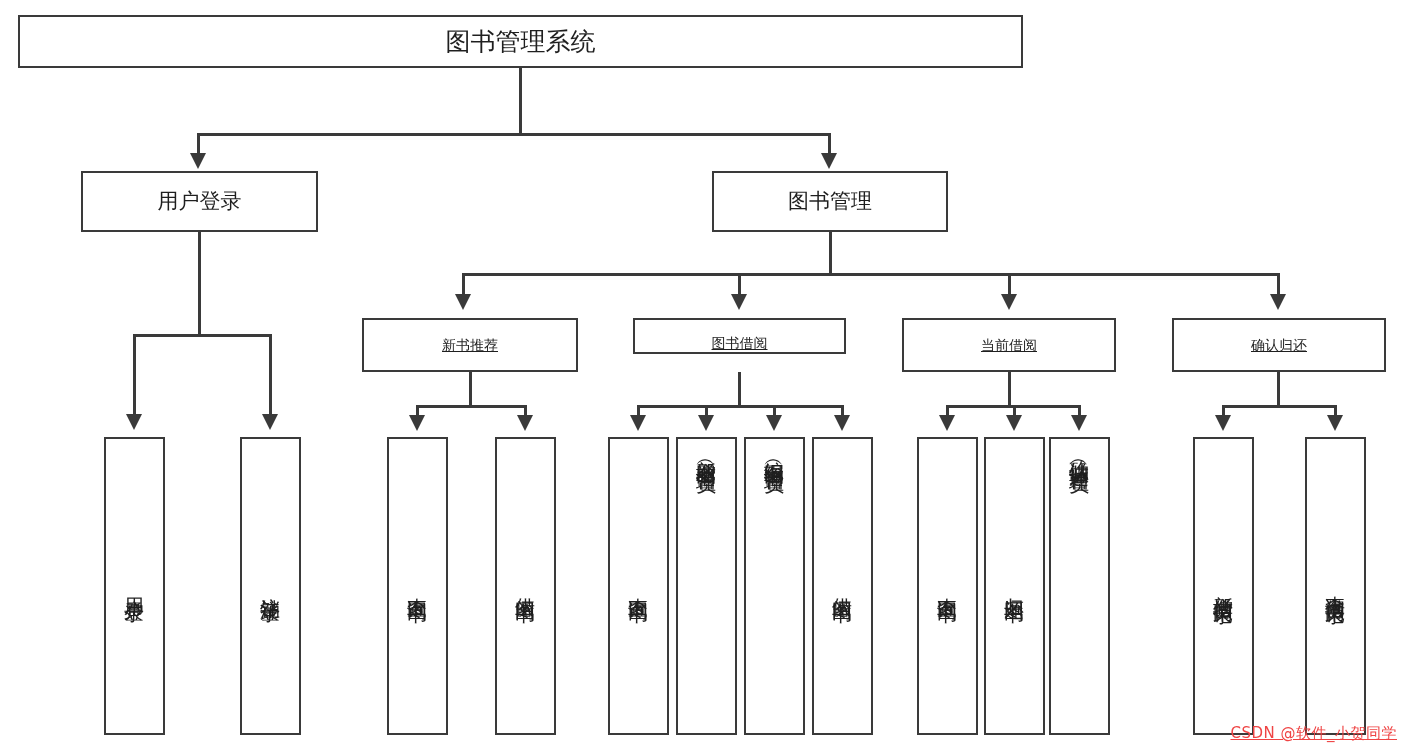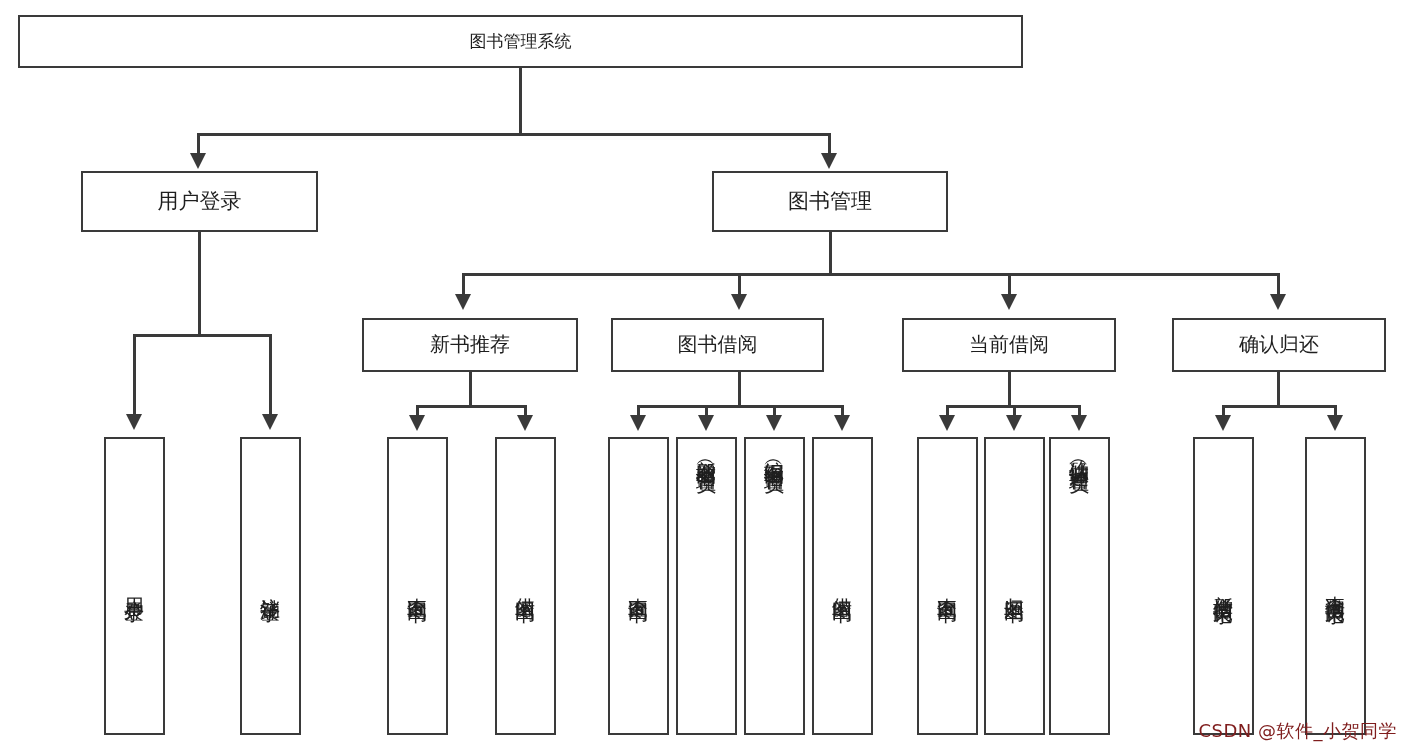--- a/index.html
+++ b/index.html
@@ -21,23 +21,23 @@
     box-sizing:border-box;
     border:2.5px solid #3a3a3a;
     background:#ffffff;
     display:flex;
     align-items:center;
     justify-content:center;
     color:#1f1f1f;
     line-height:1.18;
     text-align:center;
   }
-  .node.root{ font-size:17px; }
+  .node.root{ font-size:25px; }
   .node.lvl2{ font-size:21px; }
-  .node.lvl3{ font-size:20px; }
+  .node.lvl3{ font-size:14px;text-decoration:underline; }
   
   .node.leaf{
     border-width:2.5px;
     font-size:20px;
     padding:6px 0 6px 0;
     align-items:flex-start;
   }
   .node.leaf .vtext{
     writing-mode:vertical-rl;
     text-orientation:upright;
@@ -59,25 +59,26 @@
     width:0;height:0;
     border-left:8px solid transparent;
     border-right:8px solid transparent;
     border-top:16px solid #3a3a3a;
   }
   
   #watermark{
     position:absolute;
     right:8px;
     bottom:4px;
-    font-size:18px;
-    color:#7f1d1d;
+    font-size:15px;
+    color:#ef4444;
     white-space:nowrap;
     letter-spacing:0.5px;
     pointer-events:none;
+    text-decoration:underline;
   }
 </style>
 </head>
 <body>
 
 <div id="diagram-root">
 
   <div class="node root" style="left:18px; top:15px; width:1005px; height:53px;">
     <span>图书管理系统</span>
   </div>
@@ -118,21 +119,21 @@
 
   <div class="conn v-line" style="left:1008px; top:273px; width:2.5px; height:24px;"></div>
   <div class="arrow" style="left:1001px; top:294px;"></div>
 
   <div class="conn v-line" style="left:1277px; top:273px; width:2.5px; height:24px;"></div>
   <div class="arrow" style="left:1270px; top:294px;"></div>
 
   <div class="node lvl3" style="left:362px; top:318px; width:216px; height:54px;">
     <span>新书推荐</span>
   </div>
-  <div class="node lvl3" style="left:611px; top:318px; width:213px; height:54px;">
+  <div class="node lvl3" style="left:633px; top:318px; width:213px; height:36px;align-items:flex-end;">
     <span>图书借阅</span>
   </div>
   <div class="node lvl3" style="left:902px; top:318px; width:214px; height:54px;justify-content:center;">
     <span>当前借阅</span>
   </div>
   <div class="node lvl3" style="left:1172px; top:318px; width:214px; height:54px;">
     <span>确认归还</span>
   </div>
 
   <div class="conn v-line" style="left:469px; top:372px; width:2.5px; height:34px;"></div>

